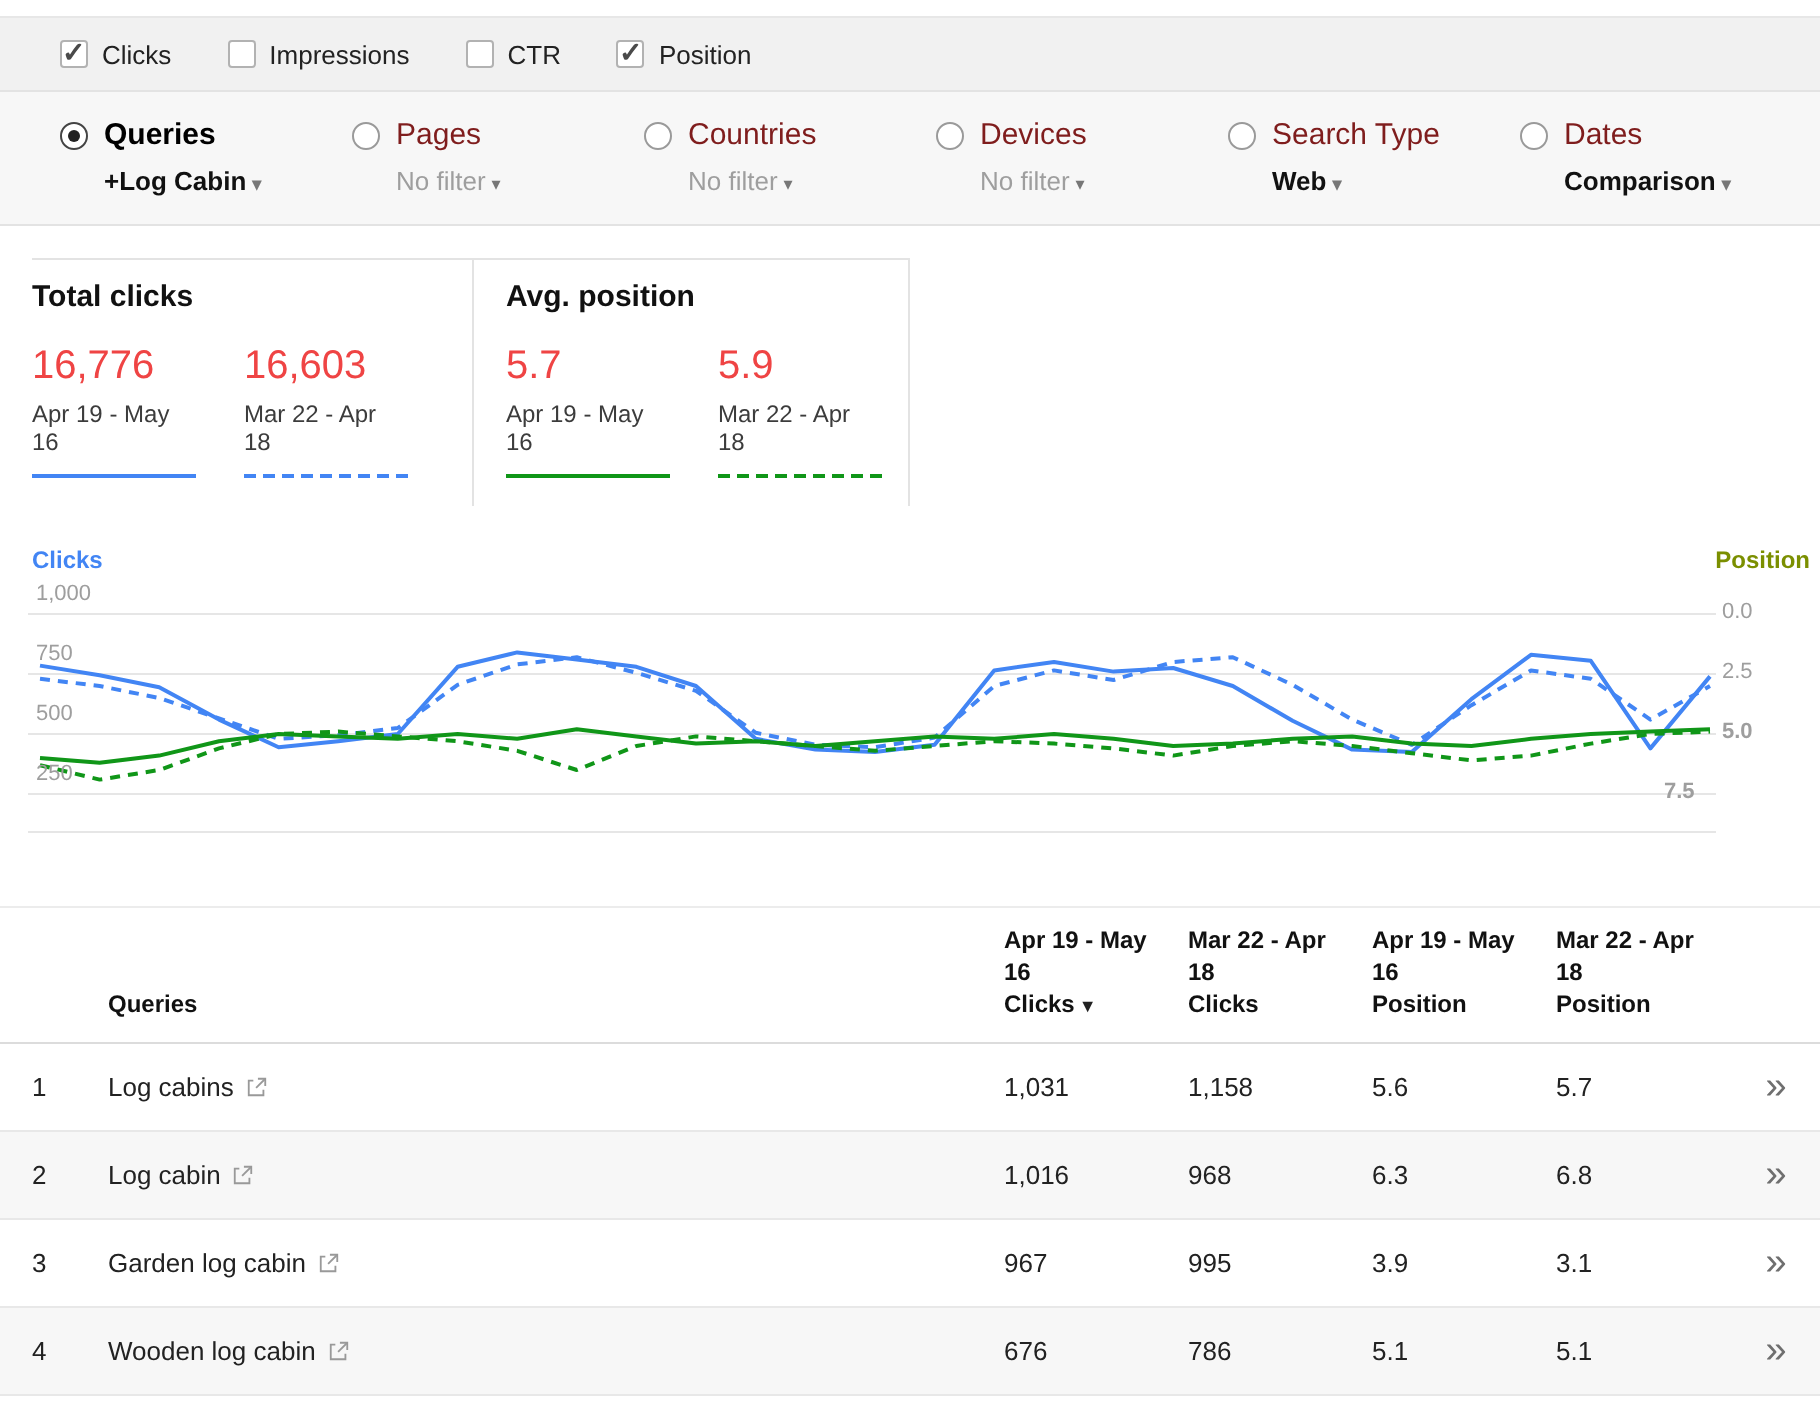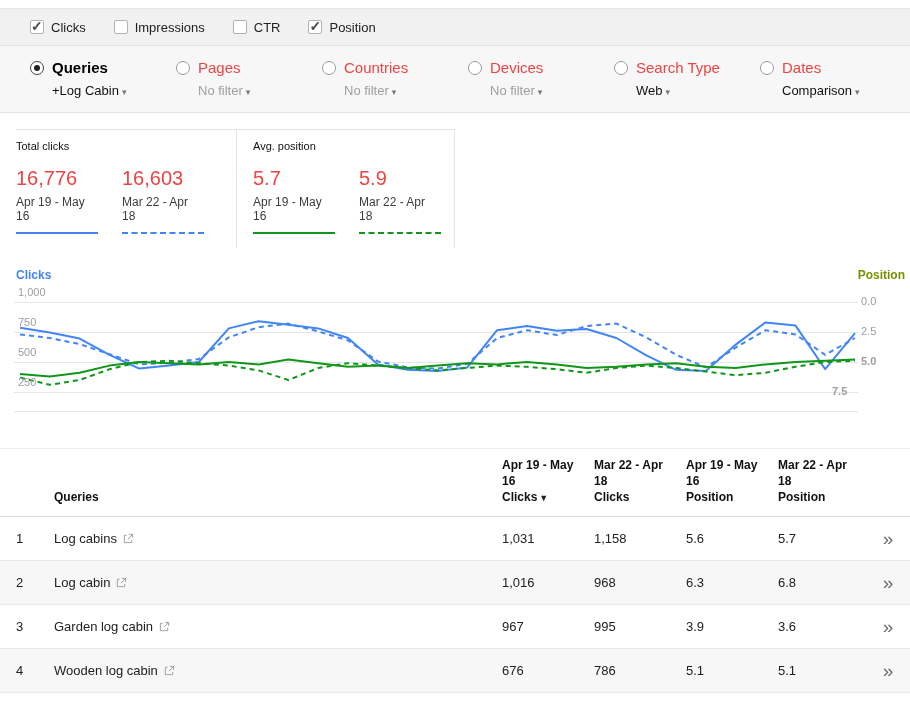--- a/index.html
+++ b/index.html
@@ -20,31 +20,31 @@
 
   
   .dims-bar { background:#f7f7f7; border-bottom:1px solid #e3e3e3; display:flex;
     padding:13px 0 14px 30px; }
   .dim { display:flex; width:146px; cursor:pointer; }
   .radio { width:14px; height:14px; border:1px solid #9a9a9a; border-radius:50%;
     background:#fff; margin:2px 8px 0 0; position:relative; flex:none; }
   .radio.on { border-color:#444; }
   .radio.on::after { content:""; position:absolute; left:3px; top:3px; width:6px; height:6px;
     background:#222; border-radius:50%; }
-  .dim-label { font-size:15px; color:#ef4444; }
+  .dim-label { font-size:15px; color:#7f1d1d; }
   .dim-label.on { font-weight:bold; color:#000; }
   .dim-sub { font-size:13px; color:#9e9e9e; margin-top:7px; }
-  .dim-sub.on { color:#111; font-weight:normal; }
+  .dim-sub.on { color:#111; font-weight:bold; }
   .caret { font-size:9px; color:#777; margin-left:3px; }
 
   
   .summary { display:inline-flex; border-top:1px solid #e3e3e3; margin:16px 0 0 16px; }
   .sum-cell { width:221px; padding:10px 16px 14px 0; border-right:1px solid #e3e3e3; }
   .sum-cell + .sum-cell { padding-left:16px; width:218px; }
-  .sum-title { font-size:11px; font-weight:normal; color:#111; margin-bottom:15px; }
+  .sum-title { font-size:15px; font-weight:bold; color:#111; margin-bottom:15px; }
   .periods { display:flex; }
   .period { margin-right:24px; }
   .p-val { font-size:20px; color:#ef4444; }
   .p-range { font-size:12px; color:#3c3c3c; margin:5px 0 9px; }
   .swatch { width:82px; border-top:2px solid; }
   .swatch.dashed { border-top-style:dashed; }
   .swatch.blue { border-color:#4285f4; }
   .swatch.green { border-color:#109618; }
 
   
@@ -274,21 +274,21 @@
       <tr>
         <td class="rank">3</td>
         <td><span class="query-link">Garden log cabin</span><svg class="ext" width="11" height="11" viewBox="0 0 12 12">
               <path d="M4 2.5H1.5v8h8V7.5" fill="none" stroke="#999"></path>
               <path d="M6.5 1.5h4v4" fill="none" stroke="#999"></path>
               <path d="M10.5 1.5L5.5 6.5" fill="none" stroke="#999"></path>
             </svg></td>
         <td>967</td>
         <td>995</td>
         <td>3.9</td>
-        <td>3.6</td>
+        <td>3.1</td>
         <td class="chev-cell"><span class="chev">»</span></td>
       </tr>
       <tr>
         <td class="rank">4</td>
         <td><span class="query-link">Wooden log cabin</span><svg class="ext" width="11" height="11" viewBox="0 0 12 12">
               <path d="M4 2.5H1.5v8h8V7.5" fill="none" stroke="#999"></path>
               <path d="M6.5 1.5h4v4" fill="none" stroke="#999"></path>
               <path d="M10.5 1.5L5.5 6.5" fill="none" stroke="#999"></path>
             </svg></td>
         <td>676</td>

